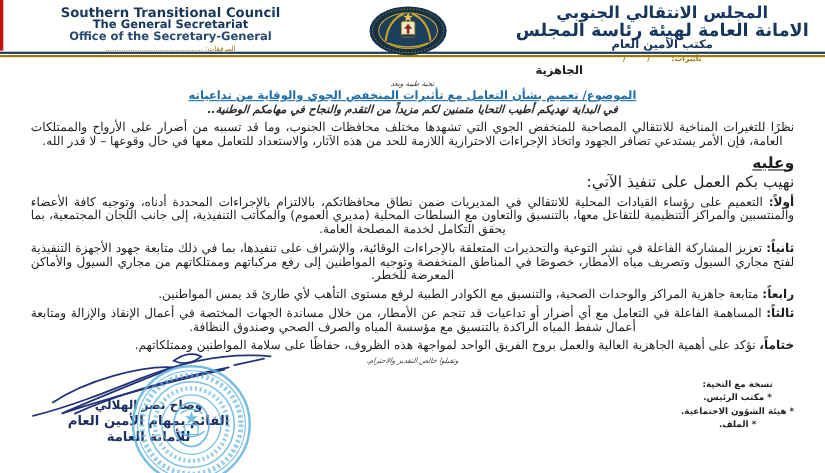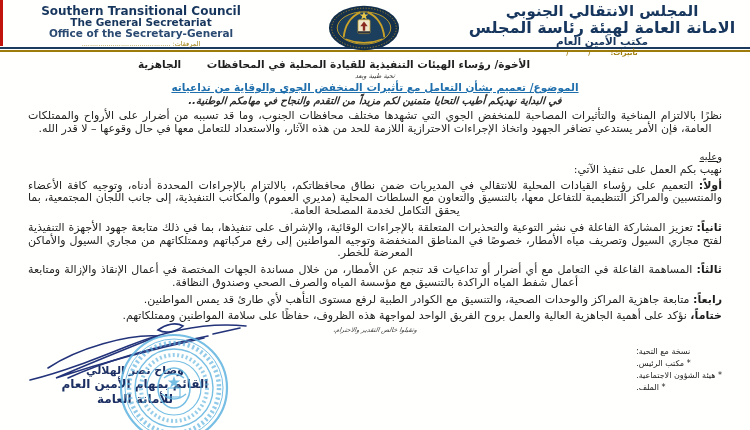--- a/index.html
+++ b/index.html
@@ -6,21 +6,21 @@
   .page{
     position:relative;width:750px;height:430px;margin:0 auto;
     background:#fffffd;overflow:hidden;
     font-family:"DejaVu Sans",sans-serif;color:#1f1f1f;
   }
   
   .red-edge{position:absolute;left:0;top:0;width:3px;height:46px;background:#c0140c;}
 
   
   .header{display:flex;justify-content:space-between;align-items:flex-start;
-          padding:3px 14px 0 22px;height:44px;}
+          padding:3px 14px 0 22px;height:44px;margin-left:14px;}
   .hdr-en{width:238px;text-align:center;color:#17365d;line-height:1.04;padding-top:2px;}
   .hdr-en .l1{font-size:12px;font-weight:bold;}
   .hdr-en .l2,.hdr-en .l3{font-size:10.5px;font-weight:bold;}
   .hdr-en .l4{font-size:10.5px;font-weight:bold;color:#2a4a72;}
   .hdr-en .attach{font-size:6.5px;color:#9e7c0c;font-weight:normal;margin-top:2px;direction:rtl;}
   .hdr-emblem{flex:0 0 auto;margin-top:1px;}
   .hdr-ar{width:268px;text-align:center;color:#17365d;line-height:1.08;direction:rtl;}
   .hdr-ar .a1{font-size:15px;font-weight:bold;}
   .hdr-ar .a2{font-size:16px;font-weight:bold;}
   .hdr-ar .a3{font-size:10.5px;font-weight:bold;}
@@ -35,28 +35,28 @@
   .script{font-style:italic;color:#3a3a3a;}
   .greeting{text-align:center;font-size:6.5px;margin-top:2px;transform:skewX(-6deg);}
   .subject{text-align:center;font-size:10.5px;font-weight:bold;color:#1f6fad;
            text-decoration:underline;margin-top:1px;}
   .opening{text-align:center;font-size:10px;margin-top:2px;color:#2c2c2c;
            font-weight:bold;transform:skewX(-4deg);}
   p.par{margin:4px 0 0 0;font-size:11px;line-height:1.16;text-align:justify;
         text-align-last:center;}
   p.par.start-last{text-align-last:right;}
   .lead{font-weight:bold;}
-  .directive-lead{font-weight:normal;font-size:10px;text-decoration:underline;margin-top:15px;}
-  .directive-intro{font-size:11px;margin-top:1px;}
+  .directive-lead{font-weight:bold;font-size:14px;text-decoration:underline;margin-top:5px;}
+  .directive-intro{font-size:14px;margin-top:1px;}
   .closing{text-align:center;font-size:6.5px;margin-top:3px;transform:skewX(-8deg);color:#444;}
 
   
   .foot{position:relative;height:92px;direction:rtl;}
-  .cc{position:absolute;right:28px;top:12px;font-size:8px;font-weight:normal;
-      color:#222;line-height:1.5;text-align:left;}
+  .cc{position:absolute;right:28px;top:12px;font-size:8px;font-weight:bold;
+      color:#222;line-height:1.5;text-align:center;}
   .sig-block{position:absolute;left:30px;top:30px;width:210px;text-align:center;
              color:#1c2f63;font-weight:bold;z-index:2;}
   .sig-name{font-size:11px;}
   .sig-title{font-size:12px;line-height:1.25;}
   .sig-scribble{position:absolute;left:8px;top:-14px;z-index:1;}
   .stamp{position:absolute;left:118px;top:-2px;z-index:3;opacity:.85;}
 </style>
 </head>
 <body>
 
@@ -91,50 +91,49 @@
       <div class="a2">الامانة العامة لهيئة رئاسة المجلس</div>
       <div class="a3">مكتب الأمين العام</div>
       <div class="date">تأثيرات:        /        /</div>
     </div>
   </div>
   <div class="rule-navy"></div>
   <div class="rule-gold"></div>
 
   <div class="body">
     <div class="addressee-row">
-      <span>الأخوة/ رؤساء الهيئات التنفيذية للقيادة المحلية في المحافظات</span>
       <span>الجاهزية</span>
     </div>
 
     <div class="greeting script">تحية طيبة وبعد</div>
 
     <div class="subject">الموضوع/ تعميم بشأن التعامل مع تأثيرات المنخفض الجوي والوقاية من تداعياته</div>
 
     <div class="opening script">في البداية نهديكم أطيب التحايا متمنين لكم مزيداً من التقدم والنجاح في مهامكم الوطنية..</div>
 
-    <p class="par">نظرًا بالالتزام المناخية والتأثيرات المصاحبة للمنخفض الجوي التي تشهدها مختلف محافظات الجنوب، وما قد تسببه من أضرار على الأرواح والممتلكات العامة، فإن الأمر يستدعي تضافر الجهود واتخاذ الإجراءات الاحترازية اللازمة للحد من هذه الآثار، والاستعداد للتعامل معها في حال وقوعها – لا قدر الله.</p>
+    <p class="par">نظرًا للتغيرات المناخية للانتقالي المصاحبة للمنخفض الجوي التي تشهدها مختلف محافظات الجنوب، وما قد تسببه من أضرار على الأرواح والممتلكات العامة، فإن الأمر يستدعي تضافر الجهود واتخاذ الإجراءات الاحترازية اللازمة للحد من هذه الآثار، والاستعداد للتعامل معها في حال وقوعها – لا قدر الله.</p>
 
     <div class="directive-lead">وعليه</div>
     <div class="directive-intro">نهيب بكم العمل على تنفيذ الآتي:</div>
 
     <p class="par">
       <span class="lead">أولاً:</span>
       <span>التعميم على رؤساء القيادات المحلية للانتقالي في المديريات ضمن نطاق محافظاتكم، بالالتزام بالإجراءات المحددة أدناه، وتوجيه كافة الأعضاء والمنتسبين والمراكز التنظيمية للتفاعل معها، بالتنسيق والتعاون مع السلطات المحلية (مديري العموم) والمكاتب التنفيذية، إلى جانب اللجان المجتمعية، بما يحقق التكامل لخدمة المصلحة العامة.</span>
     </p>
     <p class="par">
       <span class="lead">ثانياً:</span>
       <span>تعزيز المشاركة الفاعلة في نشر التوعية والتحذيرات المتعلقة بالإجراءات الوقائية، والإشراف على تنفيذها، بما في ذلك متابعة جهود الأجهزة التنفيذية لفتح مجاري السيول وتصريف مياه الأمطار، خصوصًا في المناطق المنخفضة وتوجيه المواطنين إلى رفع مركباتهم وممتلكاتهم من مجاري السيول والأماكن المعرضة للخطر.</span>
     </p>
+    <p class="par start-last">
+      <span class="lead">رابعاً:</span>
+      <span>متابعة جاهزية المراكز والوحدات الصحية، والتنسيق مع الكوادر الطبية لرفع مستوى التأهب لأي طارئ قد يمس المواطنين.</span>
+    </p>
     <p class="par">
       <span class="lead">ثالثاً:</span>
       <span>المساهمة الفاعلة في التعامل مع أي أضرار أو تداعيات قد تنجم عن الأمطار، من خلال مساندة الجهات المختصة في أعمال الإنقاذ والإزالة ومتابعة أعمال شفط المياه الراكدة بالتنسيق مع مؤسسة المياه والصرف الصحي وصندوق النظافة.</span>
-    </p>
-    <p class="par start-last">
-      <span class="lead">رابعاً:</span>
-      <span>متابعة جاهزية المراكز والوحدات الصحية، والتنسيق مع الكوادر الطبية لرفع مستوى التأهب لأي طارئ قد يمس المواطنين.</span>
     </p>
     <p class="par start-last">
       <span class="lead">ختاماً،</span>
       <span>نؤكد على أهمية الجاهزية العالية والعمل بروح الفريق الواحد لمواجهة هذه الظروف، حفاظًا على سلامة المواطنين وممتلكاتهم.</span>
     </p>
 
     <div class="closing script">وتقبلوا خالص التقدير والاحترام،</div>
   </div>
 
   <div class="foot">

